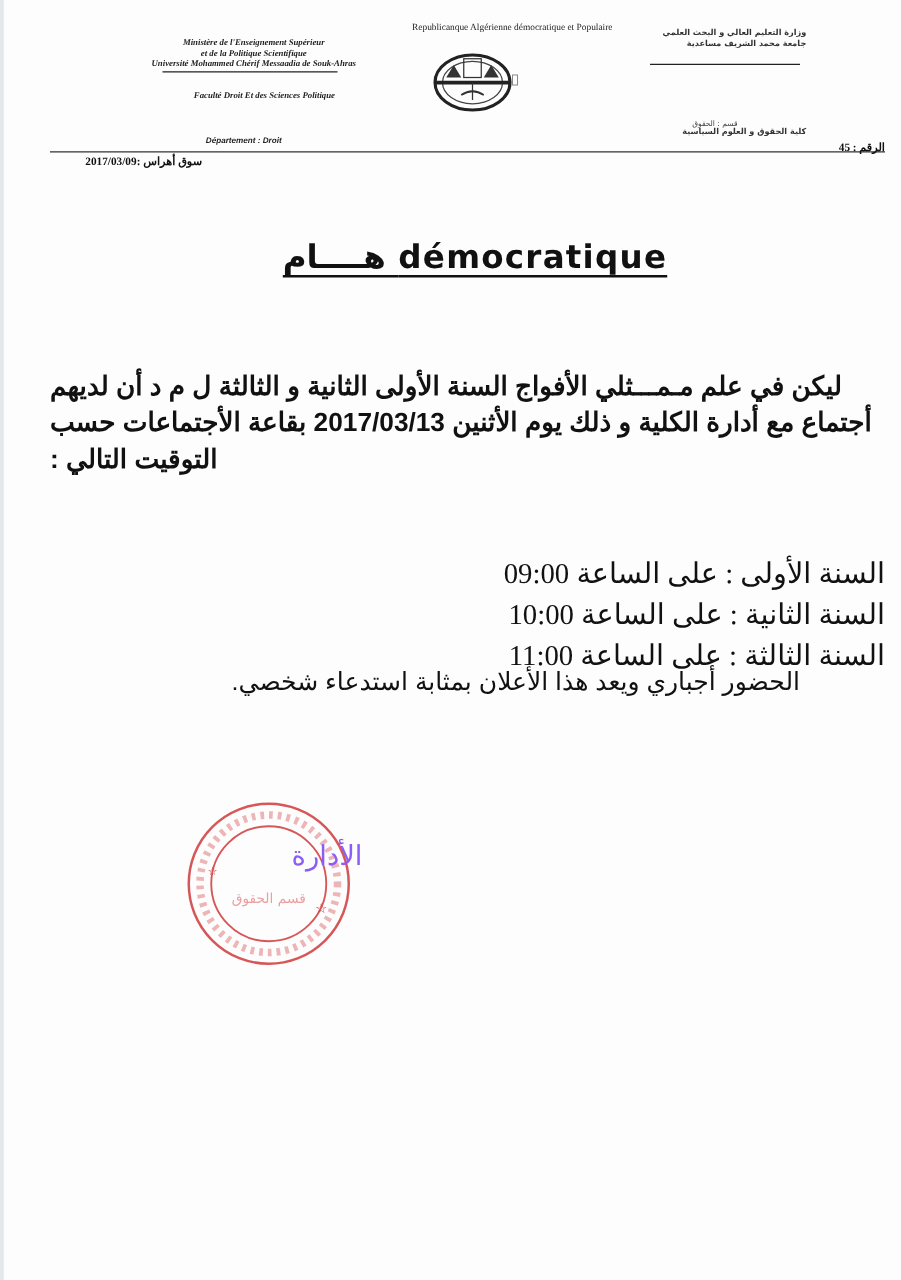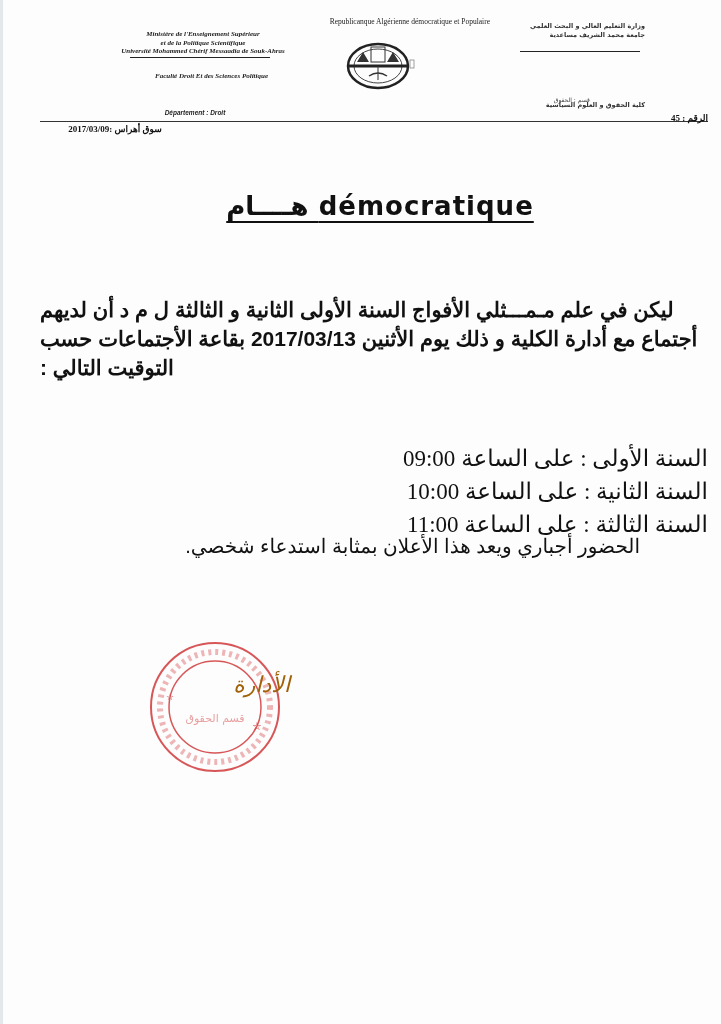--- a/index.html
+++ b/index.html
@@ -45,21 +45,21 @@
     left:380px; top:394px; width:328px; direction:rtl; text-align:right;
     font-family:"Liberation Serif", serif; font-size:23px; line-height:33px;margin-top:48px;
   }
   .schedule-line { white-space:nowrap; }
   .closing {
     left:80px; top:533px; width:560px; direction:rtl; text-align:right;
     font-family:"Liberation Sans", sans-serif; font-size:20px; line-height:26px;
   }
   .stamp { left:148px; top:640px; width:135px; height:135px; }
   .signature { left:200px; top:672px; width:90px; direction:rtl; text-align:right;
-    font-family:"Liberation Sans", sans-serif; font-size:22px; color:#a16207;font-style:italic; }
+    font-family:"Liberation Sans", sans-serif; font-size:22px; color:#8b5cf6; }
   .ghost { color:#ececec; font-family:"Liberation Sans", sans-serif; }
 </style>
 </head>
 <body>
 
 <div class="left-edge"></div>
 
 <div class="abs fr-ministry">
   <div>Ministère de l'Enseignement Supérieur</div>
   <div>et de la Politique Scientifique</div>

